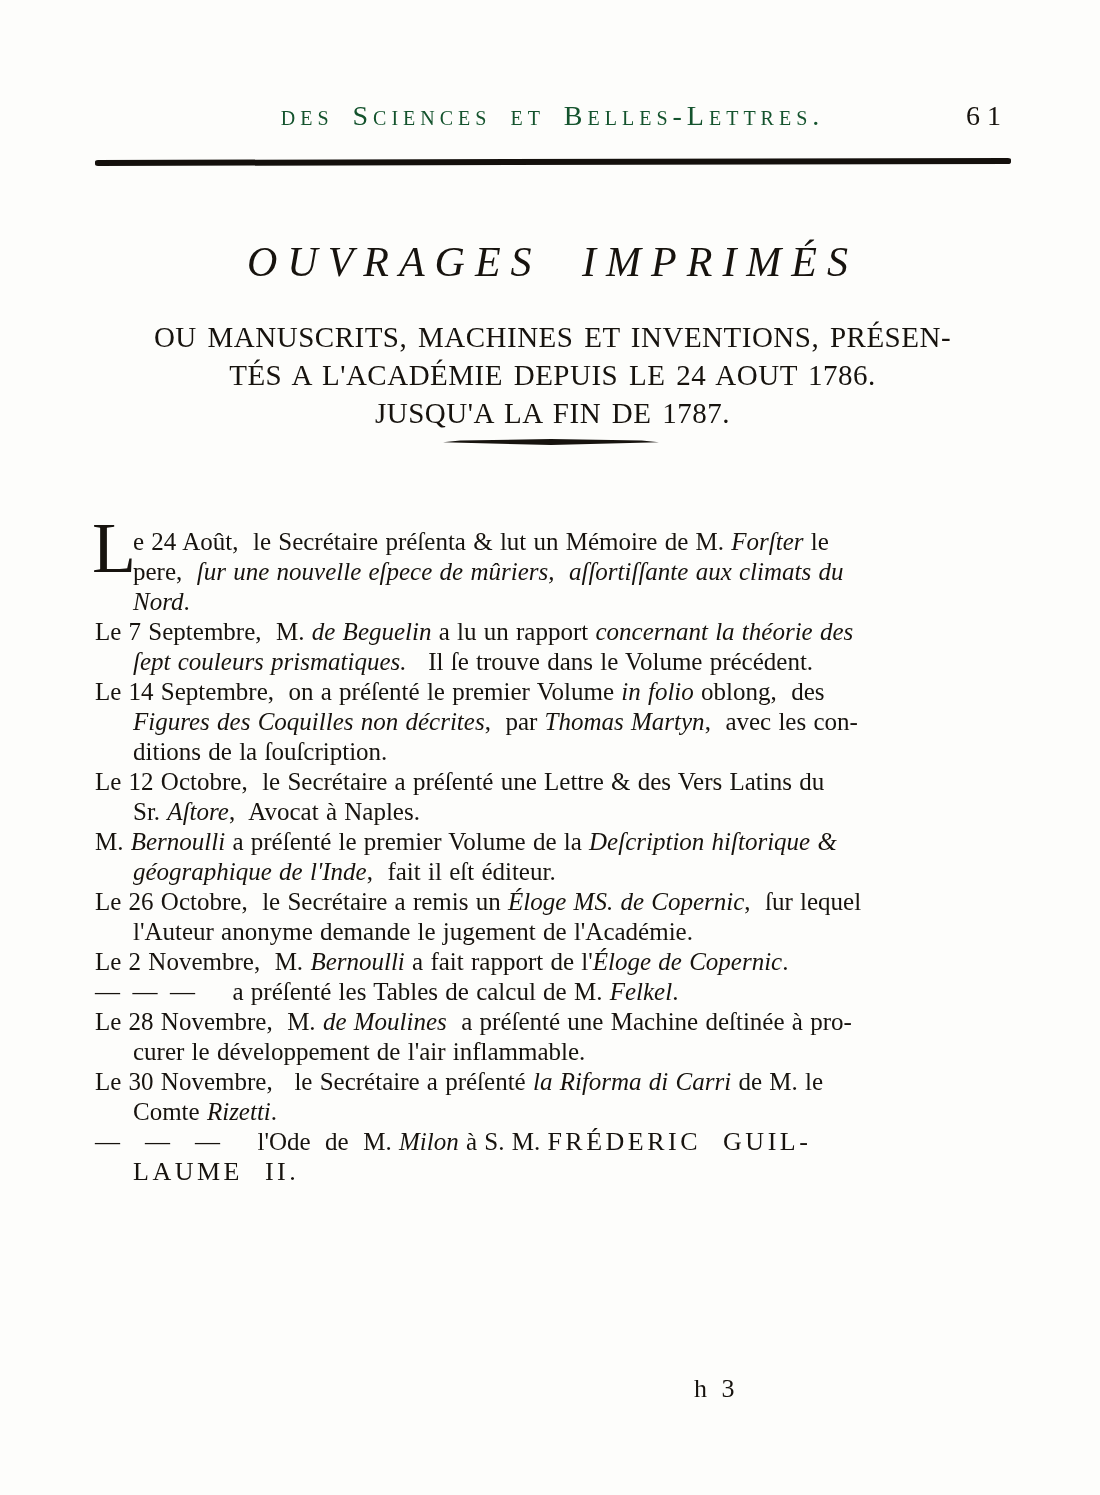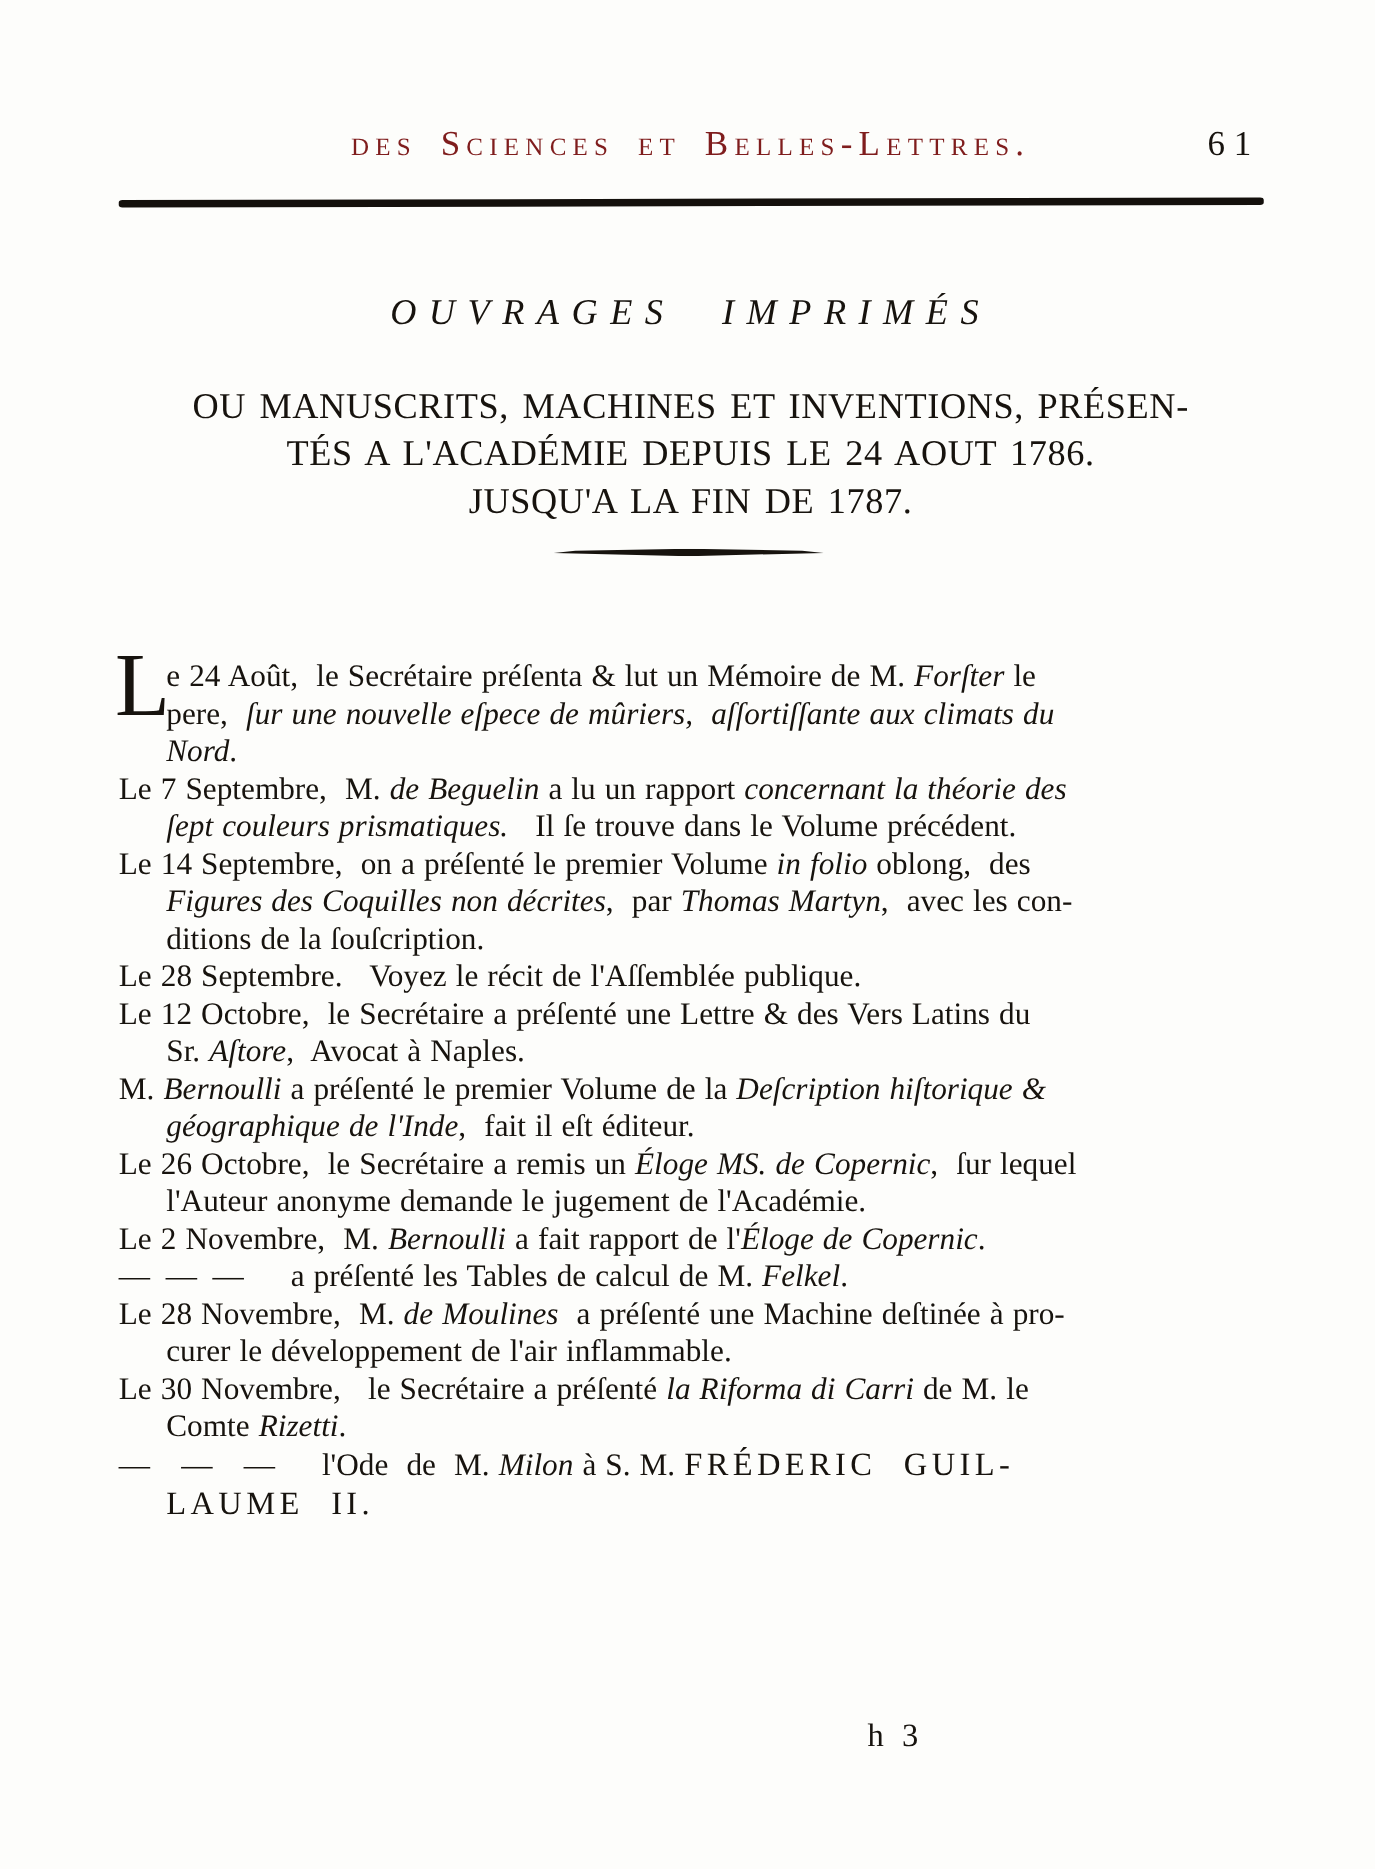--- a/index.html
+++ b/index.html
@@ -10,39 +10,39 @@
     color:#17130e;
     font-family:"Liberation Serif","DejaVu Serif",serif;
     overflow:hidden;
   }
   
   .header{position:absolute;top:100px;left:95px;width:915px;height:34px;}
   .running-title{
     display:block;text-align:center;
     font-variant:small-caps;
     font-size:28px;letter-spacing:5px;word-spacing:7px;
-    color:#7f1d1d;
+    color:#14532d;
   }
   .page-num{
     position:absolute;right:2px;top:0;
     font-size:28px;letter-spacing:7px;
   }
   .header-rule{
     position:absolute;top:159px;left:95px;width:916px;height:6px;
     background:#14100c;
     transform:rotate(-0.12deg);
     border-radius:3px/2px;
   }
   
   .title-block{position:absolute;top:226px;left:95px;width:915px;text-align:center;}
   .main-title{
     font-style:italic;font-weight:normal;
-    font-size:29px;line-height:48px;
+    font-size:42px;line-height:48px;
     letter-spacing:10px;word-spacing:20px;
-    margin:0;
+    margin:12px;
   }
   .subtitle{margin-top:32px;font-size:29px;line-height:38px;letter-spacing:0.5px;word-spacing:3px;}
   .section-rule{
     position:absolute;top:439px;left:443px;width:216px;height:6px;
     background:#17130e;
     clip-path:polygon(0 55%,8% 25%,50% 0,92% 25%,100% 55%,50% 100%);
   }
   
   .entries{position:absolute;top:527px;left:95px;width:918px;font-size:25px;line-height:30px;}
   .entry{
@@ -84,21 +84,20 @@
 
   <div class="entries">
       <p class="entry has-dropcap"><span class="dropcap">L</span><span>e 24 Août,  le Secrétaire préſenta &amp; lut un Mémoire de M. </span><span class="it">Forſter</span><span> le
 pere,  </span><span class="it">ſur une nouvelle eſpece de mûriers,  aſſortiſſante aux climats du
 Nord</span><span>.</span></p>
       <p class="entry"><span>Le 7 Septembre,  M. </span><span class="it">de Beguelin</span><span> a lu un rapport </span><span class="it">concernant la théorie des
 ſept couleurs prismatiques.</span><span>   Il ſe trouve dans le Volume précédent.</span></p>
       <p class="entry"><span>Le 14 Septembre,  on a préſenté le premier Volume </span><span class="it">in folio</span><span> oblong,  des
 </span><span class="it">Figures des Coquilles non décrites</span><span>,  par </span><span class="it">Thomas Martyn</span><span>,  avec les con-
 ditions de la ſouſcription.</span></p>
-      <p class="entry"><span>Le 28 Septembre.   Voyez le récit de l'Aſſemblée publique.</span></p>
       <p class="entry"><span>Le 12 Octobre,  le Secrétaire a préſenté une Lettre &amp; des Vers Latins du
 Sr. </span><span class="it">Aſtore</span><span>,  Avocat à Naples.</span></p>
       <p class="entry"><span>M. </span><span class="it">Bernoulli</span><span> a préſenté le premier Volume de la </span><span class="it">Deſcription hiſtorique &amp;
 géographique de l'Inde</span><span>,  fait il eſt éditeur.</span></p>
       <p class="entry"><span>Le 26 Octobre,  le Secrétaire a remis un </span><span class="it">Éloge MS. de Copernic</span><span>,  ſur lequel
 l'Auteur anonyme demande le jugement de l'Académie.</span></p>
       <p class="entry"><span>Le 2 Novembre,  M. </span><span class="it">Bernoulli</span><span> a fait rapport de l'</span><span class="it">Éloge de Copernic</span><span>.</span></p>
       <p class="entry"><span>— — —  a préſenté les Tables de calcul de M. </span><span class="it">Felkel</span><span>.</span></p>
       <p class="entry"><span>Le 28 Novembre,  M. </span><span class="it">de Moulines</span><span>  a préſenté une Machine deſtinée à pro-
 curer le développement de l'air inflammable.</span></p>

